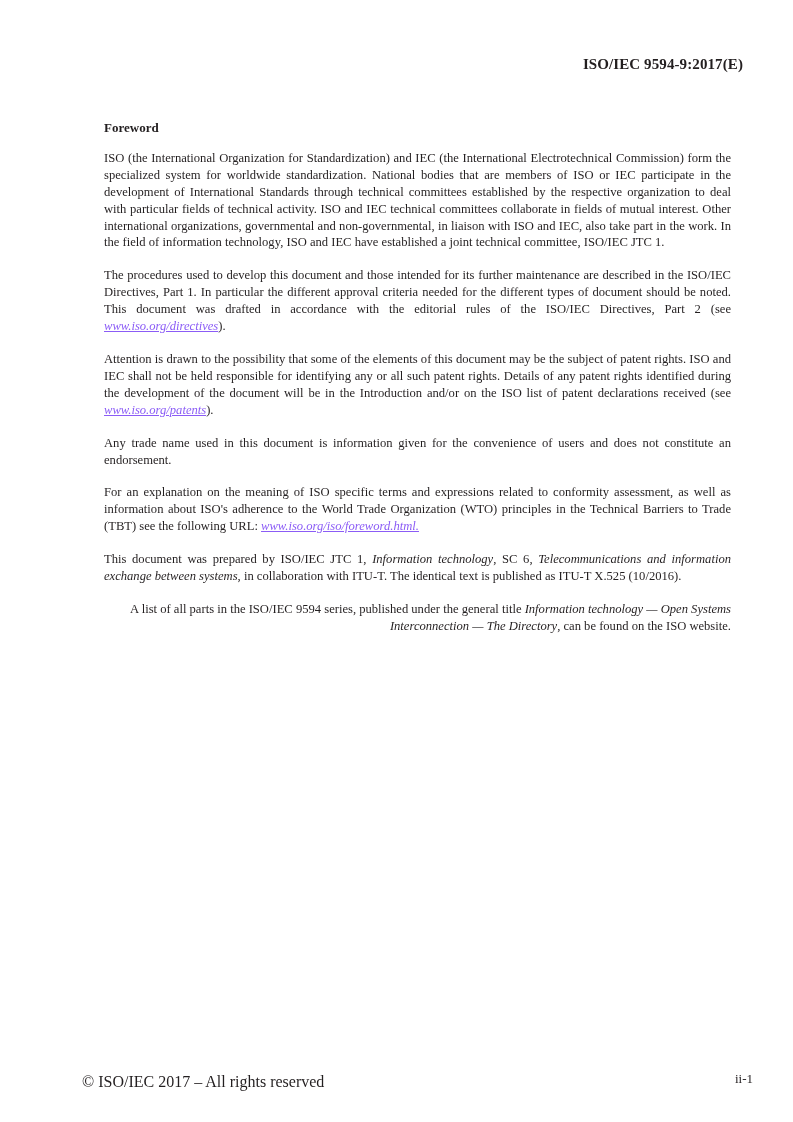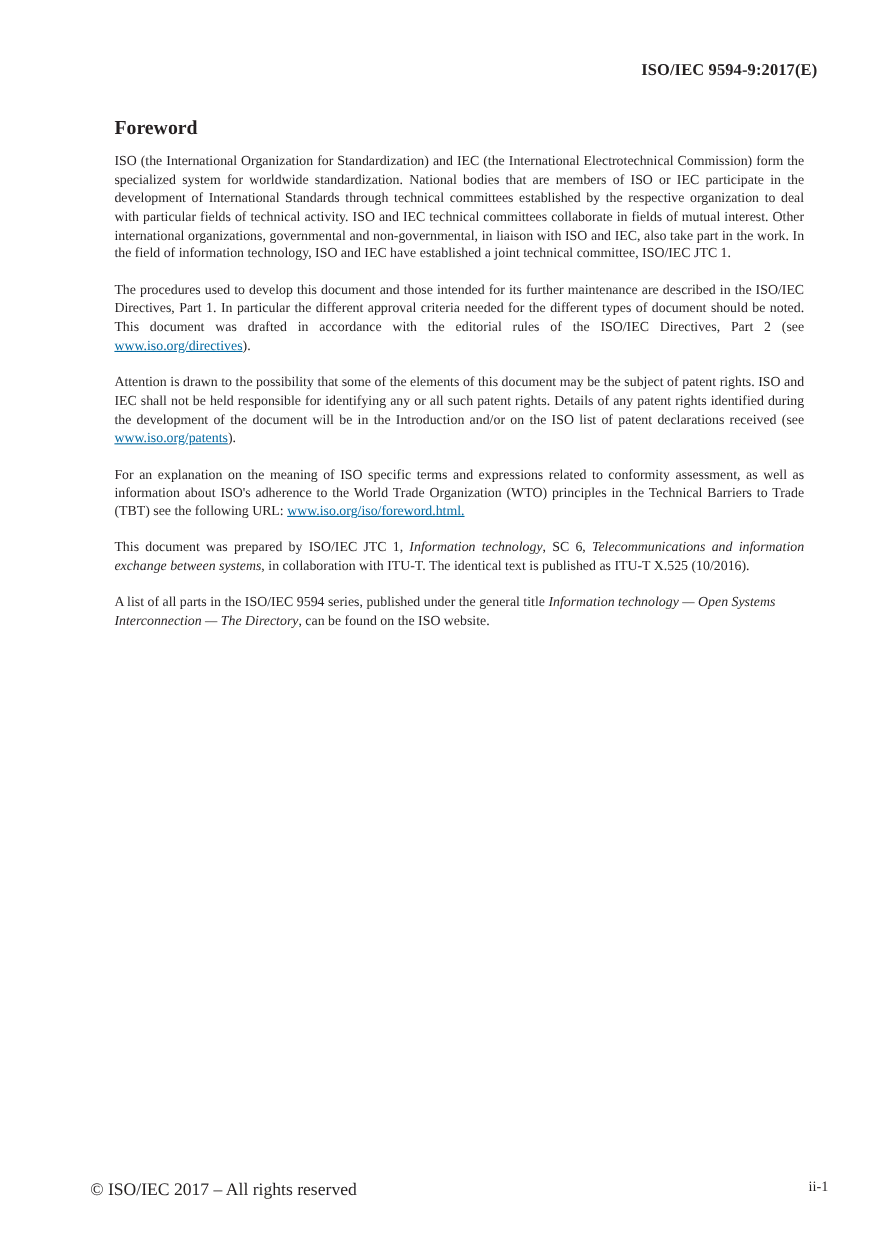--- a/index.html
+++ b/index.html
@@ -3,45 +3,46 @@
 <meta charset="utf-8">
 <style>
   html, body { margin: 0; padding: 0; background: #ffffff; }
   body { width: 793px; height: 1122px; position: relative; overflow: hidden;
          font-family: "Liberation Serif", "DejaVu Serif", serif; color: #231f20; }
   .doc-id { position: absolute; top: 56px; right: 50px; font-weight: bold; font-size: 15px;
             letter-spacing: 0.1px; margin-left: 20px; }
   .content { position: absolute; top: 108px; left: 104px; width: 627px;
              font-family: "Liberation Sans Narrow", "Liberation Sans", sans-serif;
              font-size: 12.6px; line-height: 16.9px; }
-  .heading { font-weight: bold; margin: 0 0 13px 0; font-size: 18px; font-family: "Liberation Serif", serif; }
+  .heading { font-weight: bold; margin: 12px 0 13px 0; font-size: 13px; font-family: "Liberation Serif", serif; }
   p { margin: 0 0 16px 0; text-align: justify; font-family: "Liberation Serif", "DejaVu Serif", serif; }
-  a { color: #0369a1; text-decoration: underline; }
+  a { color: #8b5cf6; text-decoration: underline; font-style: italic; }
   em { font-style: italic; }
   .tnr { font-family: "Liberation Serif", serif; }
   .footer-left { position: absolute; top: 1073px; left: 82px; font-size: 16px; }
   .footer-right { position: absolute; top: 1071px; right: 40px; font-size: 13px; }
 </style>
 </head>
 <body>
 
 <div class="doc-id">ISO/IEC 9594-9:2017(E)</div>
 
 <div class="content">
   <div class="heading">Foreword</div>
 
   <p>ISO (the International Organization for Standardization) and IEC (the International Electrotechnical Commission) form the specialized system for worldwide standardization. National bodies that are members of ISO or IEC participate in the development of International Standards through technical committees established by the respective organization to deal with particular fields of technical activity. ISO and IEC technical committees collaborate in fields of mutual interest. Other international organizations, governmental and non-governmental, in liaison with ISO and IEC, also take part in the work. In the field of information technology, ISO and IEC have established a joint technical committee, ISO/IEC JTC 1.</p>
 
   <p><span>The procedures used to develop this document and those intended for its further maintenance are described in the ISO/IEC Directives, Part 1.  In particular the different approval criteria needed for the different types of document should be noted.  This document was drafted in accordance with the editorial rules of the ISO/IEC Directives, Part 2 (see </span><a>www.iso.org/directives</a><span>).</span></p>
 
   <p><span>Attention is drawn to the possibility that some of the elements of this document may be the subject of patent rights. ISO and IEC shall not be held responsible for identifying any or all such patent rights.  Details of any patent rights identified during the development of the document will be in the Introduction and/or on the ISO list of patent declarations received (see </span><a>www.iso.org/patents</a><span>).</span></p>
 
+  <p>Any trade name used in this document is information given for the convenience of users and does not constitute an endorsement.</p>
 
   <p><span>For an explanation on the meaning of ISO specific terms and expressions related to conformity assessment, as well as information about ISO's adherence to the World Trade Organization (WTO) principles in the Technical Barriers to Trade (TBT) see the following URL: </span><a>www.iso.org/iso/foreword.html.</a></p>
 
 
   <p><span>This document was prepared by ISO/IEC JTC 1, </span><em>Information technology</em><span>, SC 6, </span><em>Telecommunications and information exchange between systems</em><span>, in collaboration with ITU-T. The identical text is published as ITU-T X.525 (10/2016).</span></p>
 
-  <p style="text-align:left"><span>A list of all parts in the ISO/IEC 9594 series, published under the general title </span><em class="tnr">Information technology — Open Systems Interconnection — The Directory</em><span>, can be found on the ISO website.</span></p>
+  <p style="text-align:right"><span>A list of all parts in the ISO/IEC 9594 series, published under the general title </span><em class="tnr">Information technology — Open Systems Interconnection — The Directory</em><span>, can be found on the ISO website.</span></p>
 </div>
 
 <div class="footer-left">© ISO/IEC 2017 – All rights reserved</div>
 <div class="footer-right">ii-1</div>
 
 </body></html>

